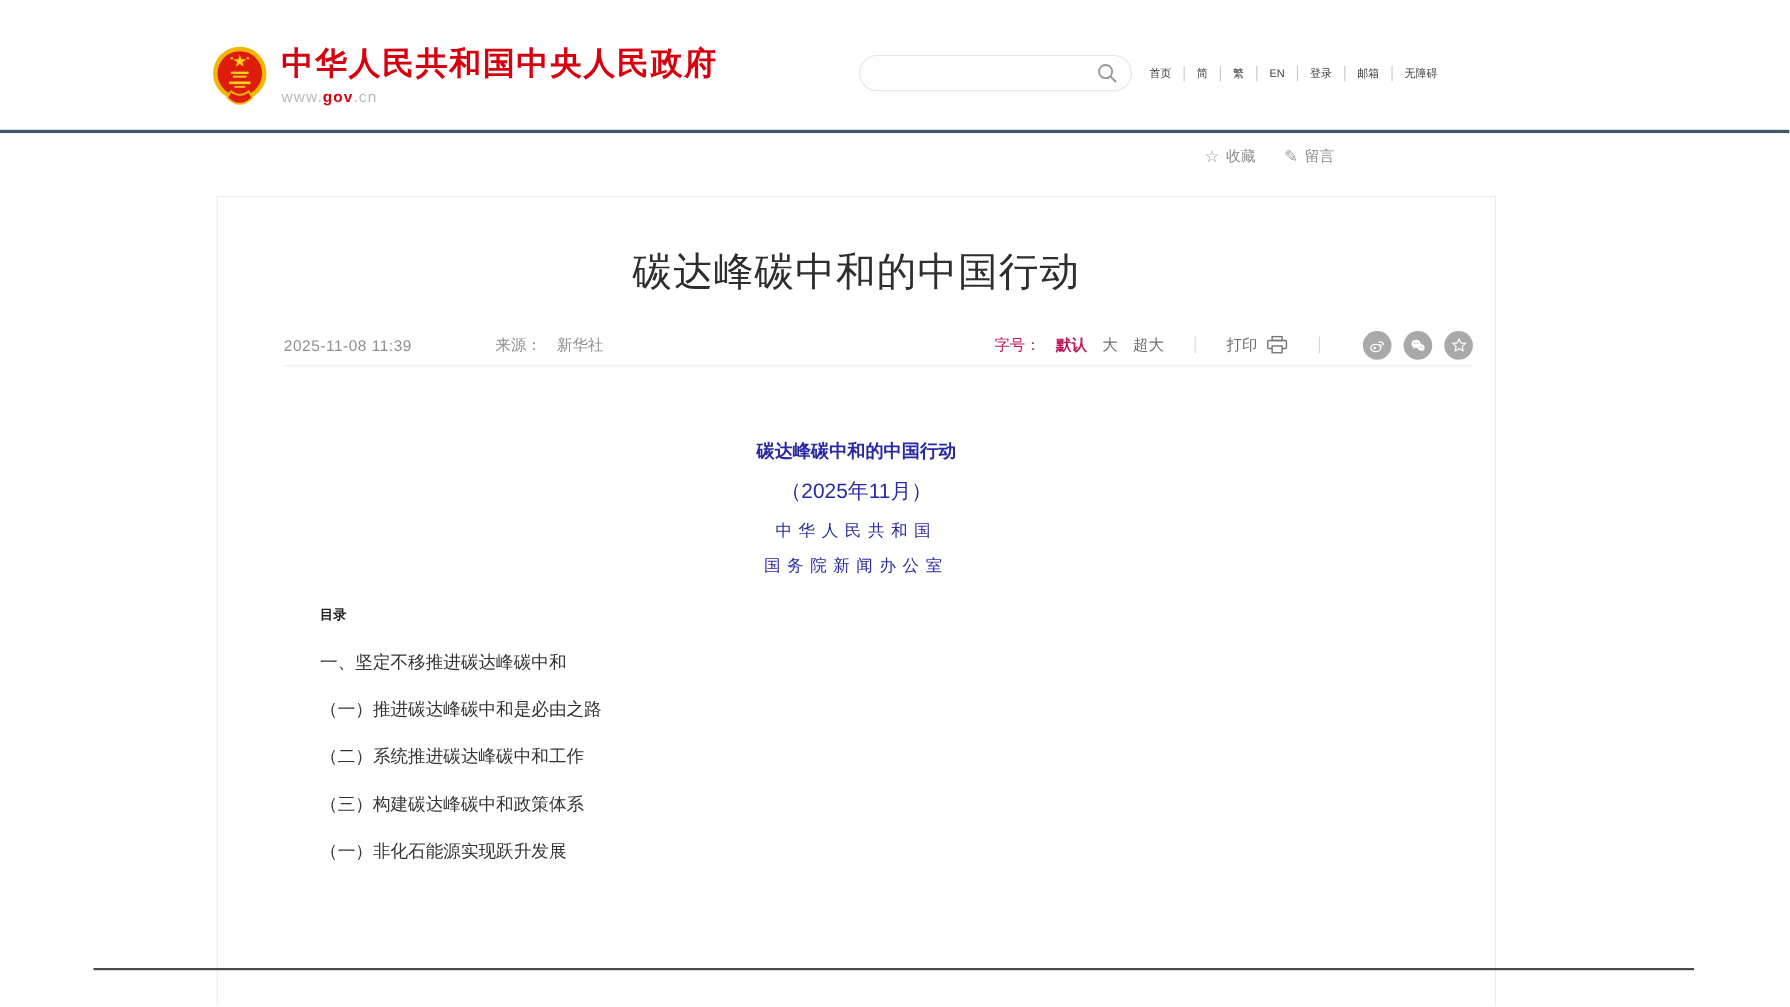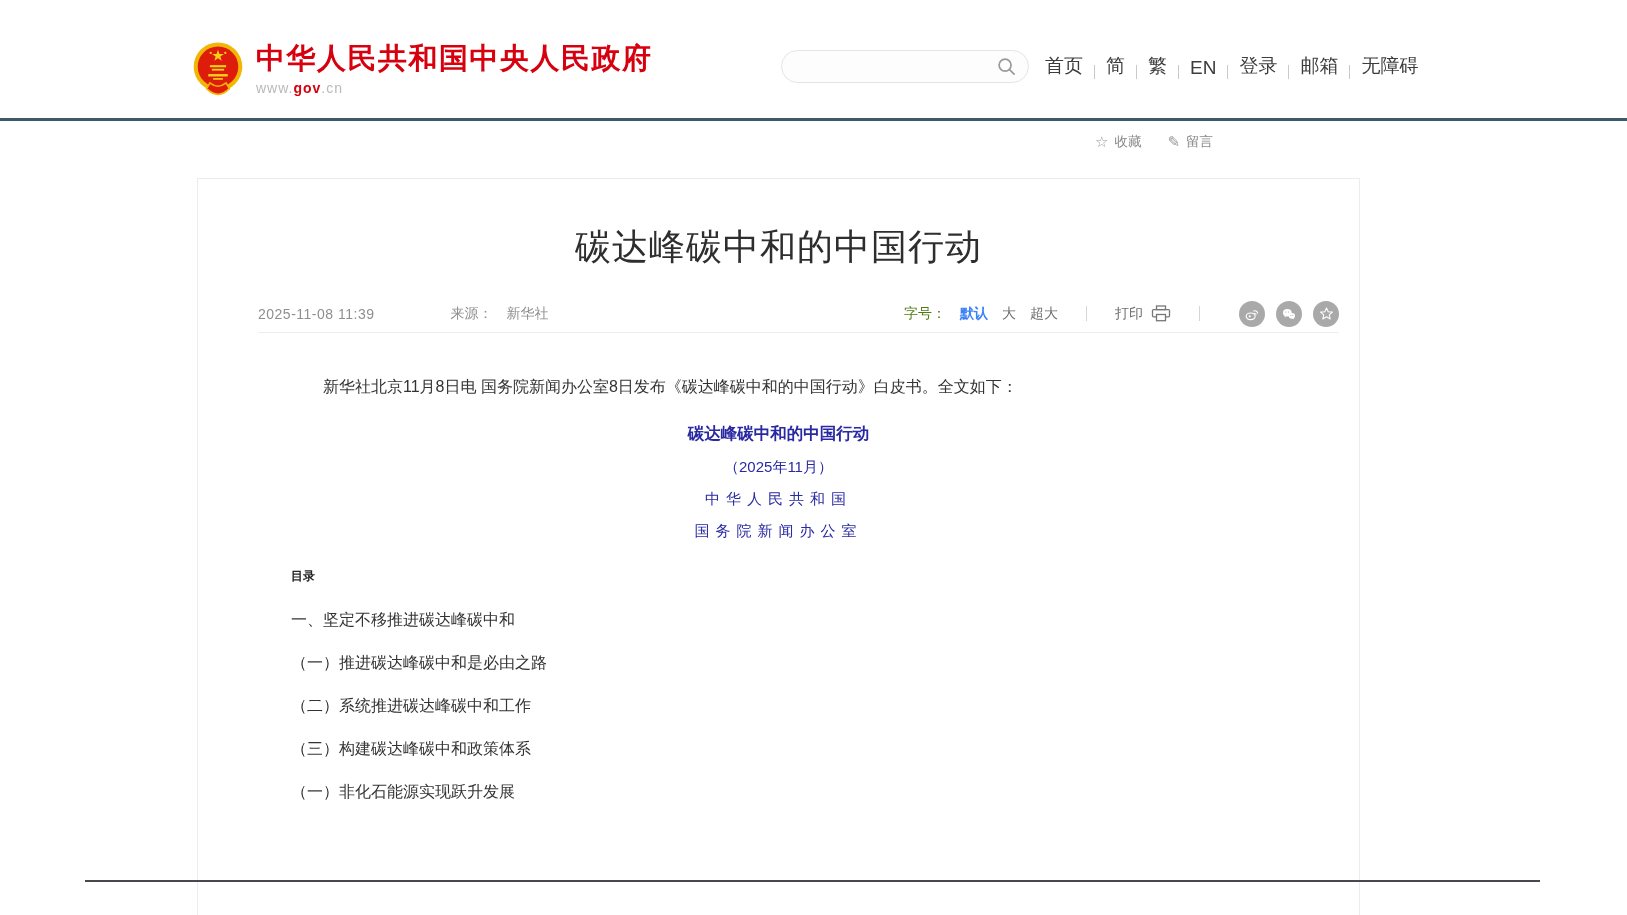--- a/index.html
+++ b/index.html
@@ -31,21 +31,21 @@
     display:flex; align-items:center;
   }
   .search-input {
     flex:1; border:none; outline:none; background:transparent;
     padding:0 10px 0 18px; font-size:14px; color:#333;
   }
   .search-icon { width:19px; height:19px; margin-right:12px; cursor:pointer; flex:0 0 auto; }
 
   .top-nav {
     position:absolute; left:1045px; top:55px; height:24px;
-    display:flex; align-items:flex-end; font-size:19px; color:#3c3c3c;
+    display:flex; align-items:center; font-size:10px; color:#3c3c3c;
     white-space:nowrap;
   }
   .top-nav a { color:#3c3c3c; text-decoration:none; }
   .nav-sep { width:1px; height:14px; background:#c9c9c9; margin:0 11px; }
 
   .header-divider { position:absolute; top:118px; left:0; width:100%; height:3px; background:#3e5a68; }
 
   
   .fav-row {
     position:absolute; top:132px; left:1095px; height:20px;
@@ -67,38 +67,38 @@
   .meta-row {
     position:absolute; top:116px; left:60px; right:20px; height:38px;
     display:flex; align-items:center; font-size:14px; color:#8f8f8f;
     border-bottom:1px solid #ededed;
   }
   .meta-left { display:flex; align-items:center;text-align:center; }
   .meta-date { letter-spacing:0.5px; }
   .meta-source-label { margin-left:76px; }
   .meta-source { margin-left:14px; color:#8f8f8f; }
   .meta-right { margin-left:auto; display:flex; align-items:center; }
-  .fs-label { color:#4d7c0f; }
+  .fs-label { color:#be185d; }
   .fs-opt { margin-left:14px; color:#6f6f6f; cursor:pointer; text-decoration:none; }
-  .fs-opt.active { color:#3b82f6; font-weight:bold; }
+  .fs-opt.active { color:#be185d; font-weight:bold; }
   .meta-sep { width:1px; height:15px; background:#d5d5d5; margin:0 28px; }
   .print-btn { display:flex; color:#6f6f6f; cursor:pointer; text-decoration:none; }
   .print-btn svg { margin-left:8px; }
   .share-circle {
     width:26px; height:26px; border-radius:50%; background:#a9a9a9;
     display:flex; align-items:center; justify-content:center;
     margin-left:11px; cursor:pointer;
   }
   .share-circle:first-of-type { margin-left:0; }
 
   
   .article-body { position:absolute; top:196px; left:93px; right:93px; font-size:16px; color:#333; }
   .intro { text-indent:2em; line-height:24px; }
   .doc-title { margin-top:24px; text-align:center; color:#2929a3; font-weight:bold; font-size:16.5px; }
-  .doc-date  { margin-top:13px; text-align:center; color:#2929a3; font-size:15px; }
+  .doc-date  { margin-top:13px; text-align:center; color:#2929a3; font-size:19px; }
   .doc-org   { margin-top:13px; text-align:center; color:#2929a3; font-size:15px; letter-spacing:6px;
                font-family:"Liberation Serif","DejaVu Serif",serif; }
   .toc-heading { margin-top:27px; font-weight:bold; font-size:12px; color:#222; }
   .toc-item { margin-top:27px; line-height:16px; color:#333; }
 
   .footer-line { position:absolute; left:85px; top:880px; width:1455px; height:2px; background:#46494e; }
 </style>
 </head>
 <body>
 
@@ -214,21 +214,20 @@
         </span>
         <span class="share-circle">
           <svg width="15" height="15" viewBox="0 0 24 24">
             <polygon points="12,3 14.7,9.2 21.5,9.8 16.4,14.2 17.9,20.8 12,17.3 6.1,20.8 7.6,14.2 2.5,9.8 9.3,9.2" fill="none" stroke="#fff" stroke-width="1.7" stroke-linejoin="round"></polygon>
           </svg>
         </span>
       </div>
     </div>
 
     <div class="article-body">
-      <p class="intro">新华社北京11月8日电 国务院新闻办公室8日发布《碳达峰碳中和的中国行动》白皮书。全文如下：</p>
 
       <p class="doc-title">碳达峰碳中和的中国行动</p>
       <p class="doc-date">（2025年11月）</p>
       <p class="doc-org">中华人民共和国</p>
       <p class="doc-org">国务院新闻办公室</p>
 
       <p class="toc-heading">目录</p>
       <p class="toc-item">一、坚定不移推进碳达峰碳中和</p>
       <p class="toc-item">（一）推进碳达峰碳中和是必由之路</p>
       <p class="toc-item">（二）系统推进碳达峰碳中和工作</p>

